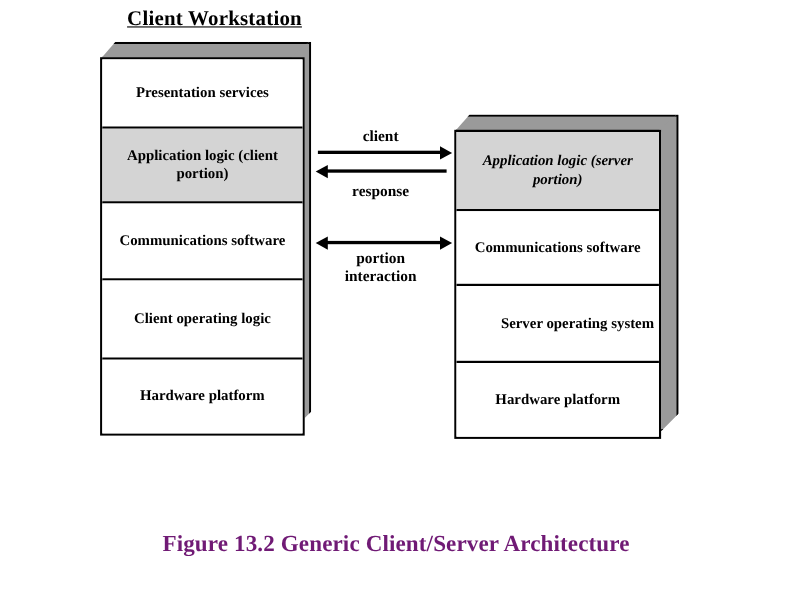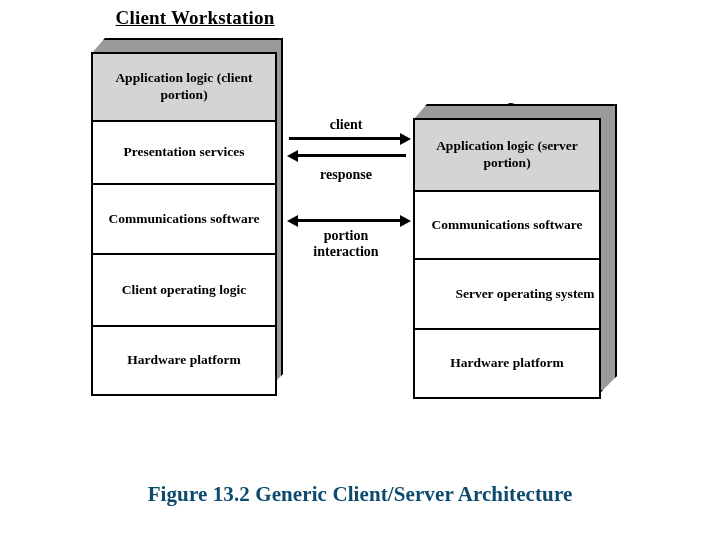--- a/index.html
+++ b/index.html
@@ -129,46 +129,46 @@
   
   #figure-caption {
     position: absolute;
     left: 0;
     top: 482px;
     width: 720px;
     text-align: center;
     font-family: "Liberation Serif", "DejaVu Serif", serif;
     font-weight: bold;
     font-size: 21px;
-    color: #0c4a6e;
+    color: #701a75;
     letter-spacing: 0.1px;
   }
 </style>
 </head>
 <body>
 
 <div id="canvas">
 
   <div class="stack-title" id="client-title">Client Workstation</div>
 
   <div class="stack" id="client-stack" style="left:91px; top:38px; width:205px; height:360px;">
 
     <div class="bevel-top" style="left:0px; top:0px; width:190px; height:16px;
                 clip-path: polygon(14px 0px, 190px 0px, 176px 16px, 0px 16px);"></div>
 
     <div class="bevel-side" style="left:172px; top:0px; width:20px; height:352px;
                 clip-path: polygon(18px 0px, 20px 0px, 20px 336px, 4px 352px, 4px 16px, 0px 16px);"></div>
 
     <div class="front" style="left:0px; top:14px; width:186px; height:344px;">
+      <div class="layer" style="flex:0 0 63px;">
+        <span>Presentation services</span>
+      </div>
       <div class="layer shaded" style="flex:0 0 68px;">
         <span>Application logic
 (client portion)</span>
-      </div>
-      <div class="layer" style="flex:0 0 63px;">
-        <span>Presentation services</span>
       </div>
       <div class="layer" style="flex:0 0 70px;">
         <span>Communications
 software</span>
       </div>
       <div class="layer" style="flex:0 0 72px;">
         <span>Client
 operating logic</span>
       </div>
       <div class="layer" style="flex:1 1 auto;">
@@ -179,21 +179,21 @@
 
   <div class="stack-title" id="server-title">Server</div>
 
   <div class="stack" id="server-stack" style="left:413px; top:104px; width:205px; height:295px;">
     <div class="bevel-top" style="left:0px; top:0px; width:202px; height:16px;
                 clip-path: polygon(14px 0px, 202px 0px, 188px 16px, 0px 16px);"></div>
     <div class="bevel-side" style="left:184px; top:0px; width:20px; height:288px;
                 clip-path: polygon(18px 0px, 20px 0px, 20px 272px, 4px 288px, 4px 16px, 0px 16px);"></div>
 
     <div class="front" style="left:0px; top:14px; width:188px; height:281px;">
-      <div class="layer shaded" style="flex:0 0 72px;">
+      <div class="layer shaded" style="flex:0 0 72px;font-style:italic;">
         <span>Application logic
 (server portion)</span>
       </div>
       <div class="layer" style="flex:0 0 68px;">
         <span>Communications
 software</span>
       </div>
       <div class="layer" style="flex:0 0 70px;padding-left:40px;">
         <span>Server
 operating system</span>

